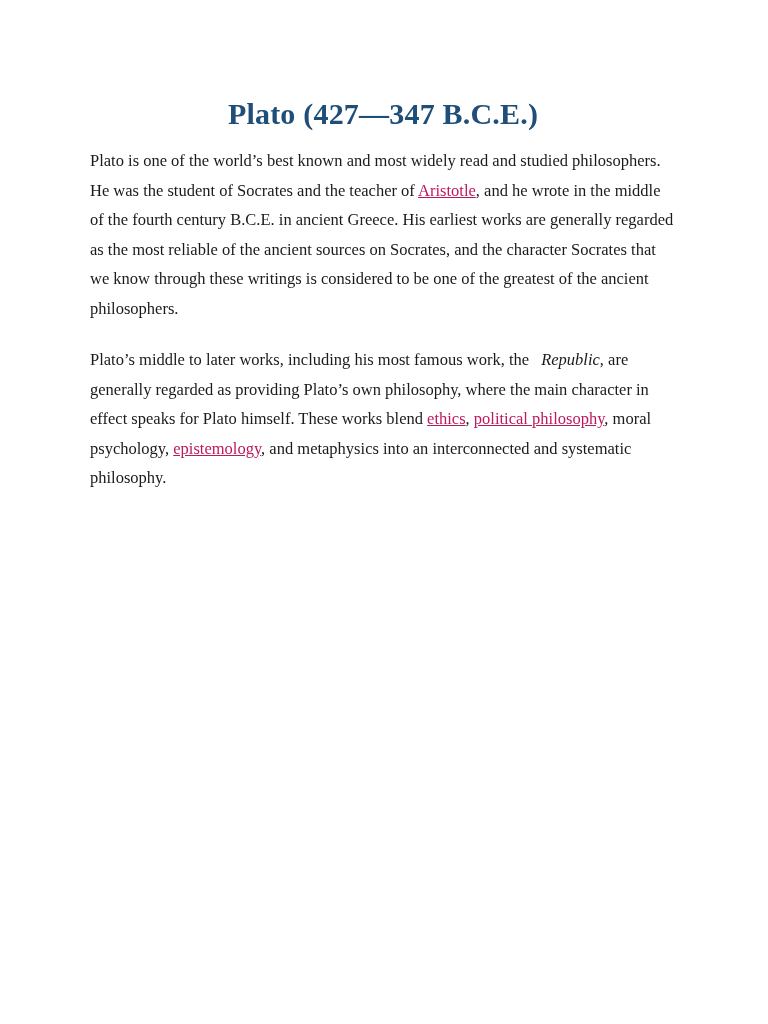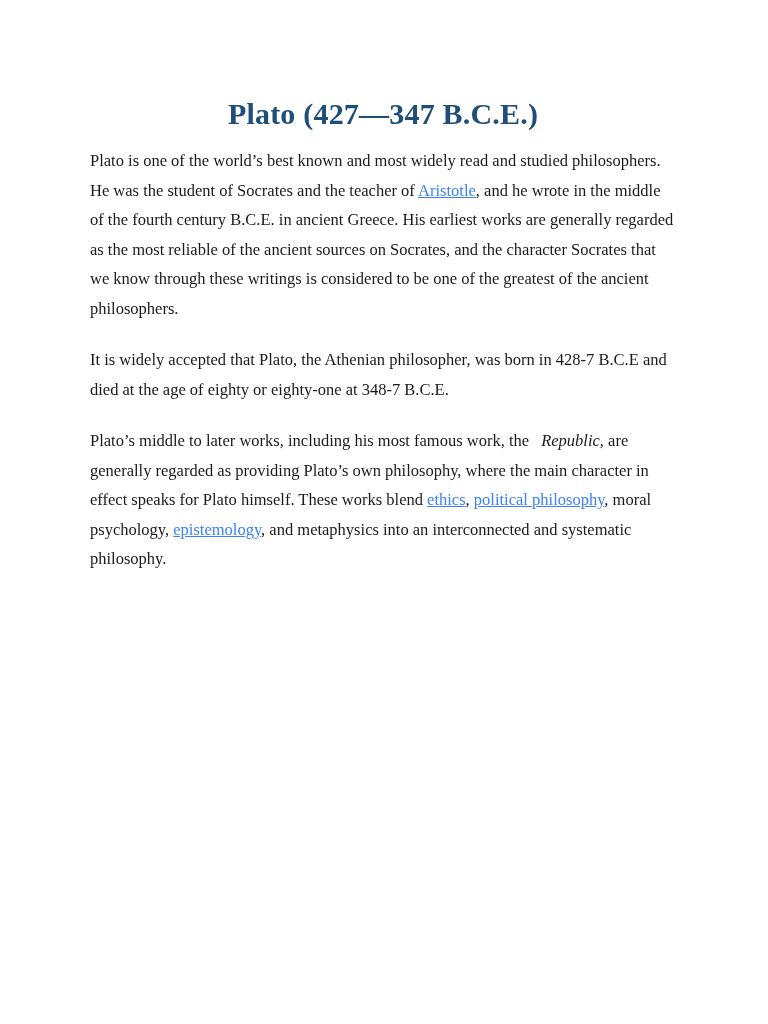--- a/index.html
+++ b/index.html
@@ -43,35 +43,34 @@
     font-size: 16.5px;
     line-height: 29.5px;
     margin: 0 0 22px 0;
     text-align: left;
     color: #1a1a1a;
   }
   .para:last-child {
     margin-bottom: 0;
   }
   a.doclink {
-    color: #3b82f6;
+    color: #be185d;
   }
   .ital {
     font-style: italic;
     margin-left: 8px;
   }
 </style>
 </head>
 <body>
 
 <div class="page">
   <div class="content">
 
     <h1 class="doc-title">Plato  (427—347 B.C.E.)</h1>
 
     <p class="para"><span>Plato is one of the world’s best known and most widely read and studied philosophers. He was the student of Socrates and the teacher of </span><a class="doclink" href="#">Aristotle</a><span>, and he wrote in the middle of the fourth century B.C.E. in ancient Greece.  His earliest works are generally regarded as the most reliable of the ancient sources on Socrates, and the character Socrates that we know through these writings is considered to be one of the greatest of the ancient philosophers.</span></p>
 
-    <p class="para"><span>It is widely accepted that Plato, the Athenian philosopher, was born in 428-7 B.C.E and died at the age of eighty or eighty-one at 348-7 B.C.E.</span></p>
 
     <p class="para"><span>Plato’s middle to later works, including his most famous work, the </span><span class="ital">Republic</span><span>, are generally regarded as providing Plato’s own philosophy, where the main character in effect speaks for Plato himself. These works blend </span><a class="doclink" href="#">ethics</a><span>, </span><a class="doclink" href="#">political philosophy</a><span>, moral psychology, </span><a class="doclink" href="#">epistemology</a><span>, and metaphysics into an interconnected and systematic philosophy.</span></p>
 
   </div>
 </div>
 
 </body></html>

